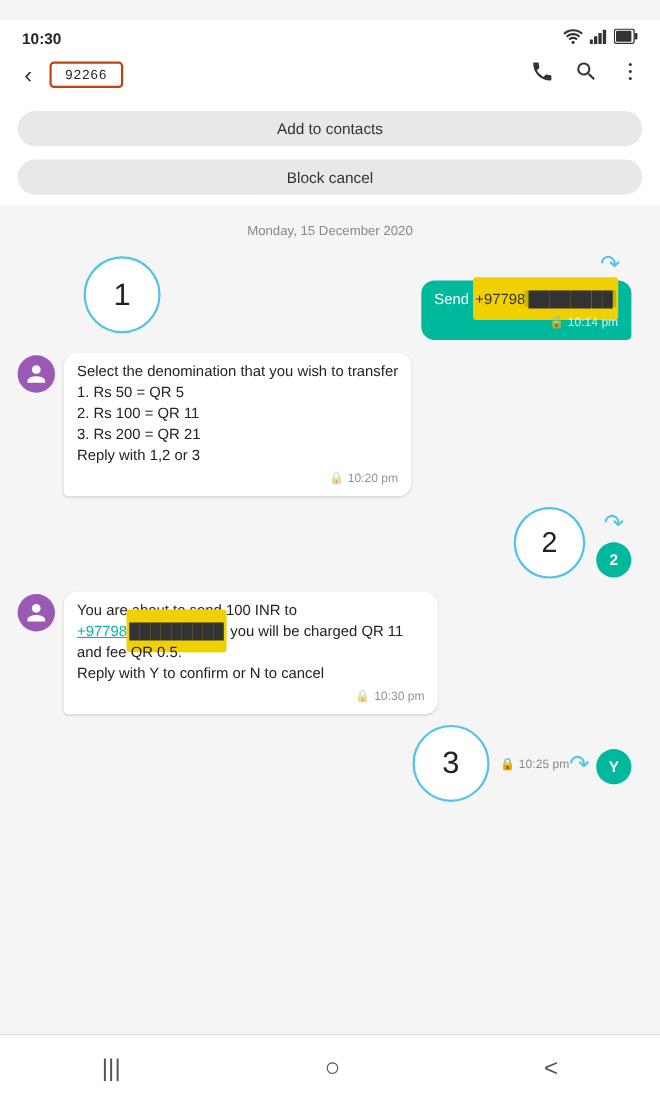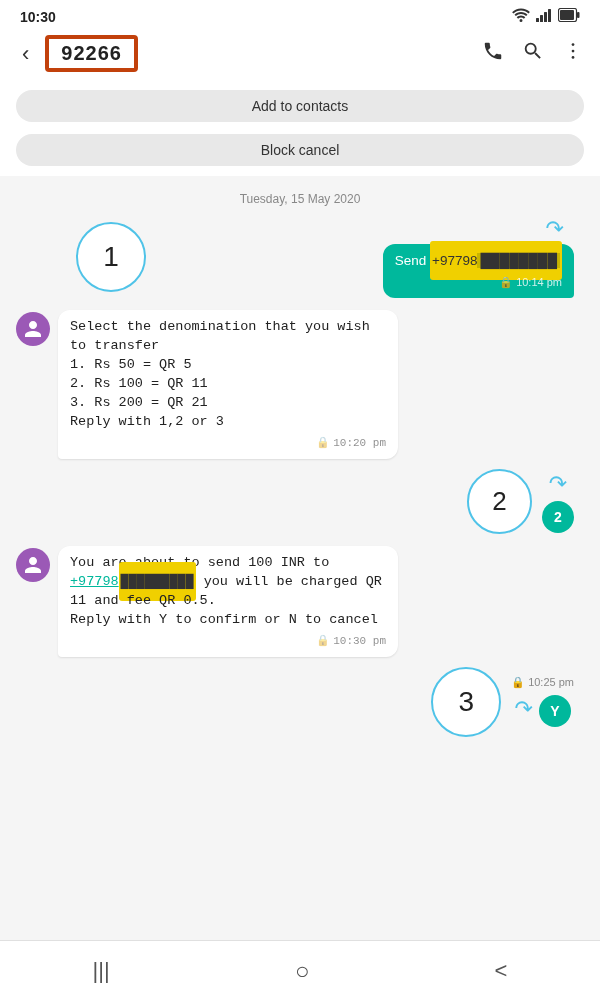--- a/index.html
+++ b/index.html
@@ -12,20 +12,21 @@
       position: relative;
     }
 
     
     .status-bar {
       display: flex;
       justify-content: space-between;
       align-items: center;
       padding: 8px 20px 4px;
       background: #fff;
+      margin-top: 18px;
     }
     .status-time {
       font-size: 14px;
       font-weight: 600;
       color: #222;
     }
     .status-icons {
       display: flex;
       gap: 6px;
       align-items: center;
@@ -43,25 +44,25 @@
       padding: 6px 16px 10px;
       gap: 10px;
     }
     .back-btn {
       font-size: 22px;
       color: #333;
       cursor: pointer;
       padding: 2px 6px;
     }
     .contact-number-box {
-      border: 4px solid #c2410c;
+      border: 2px solid #c2410c;
       border-radius: 4px;
       padding: 3px 12px;
-      font-size: 20px;
-      font-weight: 700;
+      font-size: 12px;
+      font-weight: 400;
       color: #222;
       letter-spacing: 1px;
     }
     .header-spacer { flex: 1; }
     .header-actions {
       display: flex;
       gap: 18px;
       align-items: center;
     }
     .header-action-icon {
@@ -105,21 +106,20 @@
       font-size: 12px;
       color: #888;
       margin: 6px 0 10px;
     }
 
     
     .msg-row {
       display: flex;
       margin-bottom: 10px;
       position: relative;
-      font-family: Liberation Mono, monospace;
     }
     .msg-row.received {
       justify-content: flex-start;
       align-items: flex-start;
     }
 
     .avatar {
       width: 34px;
       height: 34px;
       border-radius: 50%;
@@ -294,21 +294,21 @@
   </div>
 </div>
 
 <div class="action-buttons">
   <button class="action-btn">Add to contacts</button>
   <button class="action-btn">Block cancel</button>
 </div>
 
 <div class="messages-area">
 
-  <div class="date-separator">Tuesday, 15 May 2020</div>
+  <div class="date-separator">Monday, 15 December 2020</div>
 
   <div class="msg-block">
 
     <div style="display:flex; justify-content:space-between; align-items:center; margin-bottom:2px; padding: 0 10px 0 60px;">
       <div class="step-circle" style="margin:0;">1</div>
       <div style="display:flex; flex-direction:column; align-items:flex-end;">
 
         <span style="color:#4fc3e8; font-size:22px; margin-bottom:2px; margin-right:10px;">↷</span>
 
         <div class="bubble sent">
@@ -371,21 +371,21 @@
             <span>10:30 pm</span>
           </div>
         </div>
       </div>
     </div>
 
     <div style="display:flex; justify-content:space-between; align-items:center; padding: 0 10px 0 20px;">
       <div></div>
       <div style="display:flex; align-items:center; gap:10px;">
         <div class="step-circle" style="margin:0; width:70px; height:70px; font-size:28px;">3</div>
-        <div style="display:flex;flex-direction:column;align-items:center;">
+        <div style="display:flex;align-items:center;">
           <span style="font-size:11px; color:#888; white-space:nowrap;">🔒 10:25 pm</span>
           <div style="display:flex;align-items:center; gap:6px; margin-top:2px;">
             <span style="color:#4fc3e8; font-size:22px;">↷</span>
             <div class="reply-circle">Y</div>
           </div>
         </div>
       </div>
     </div>
   </div>
 

